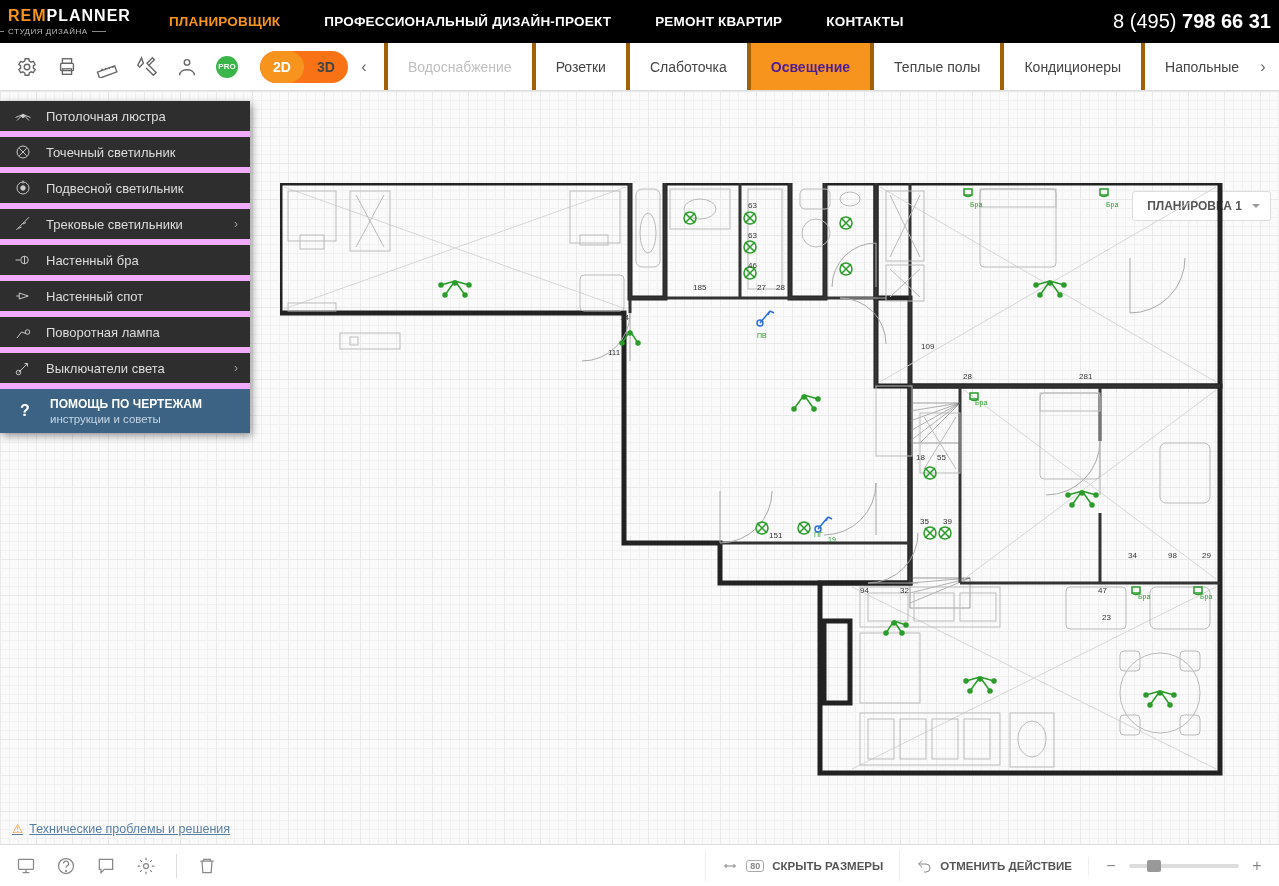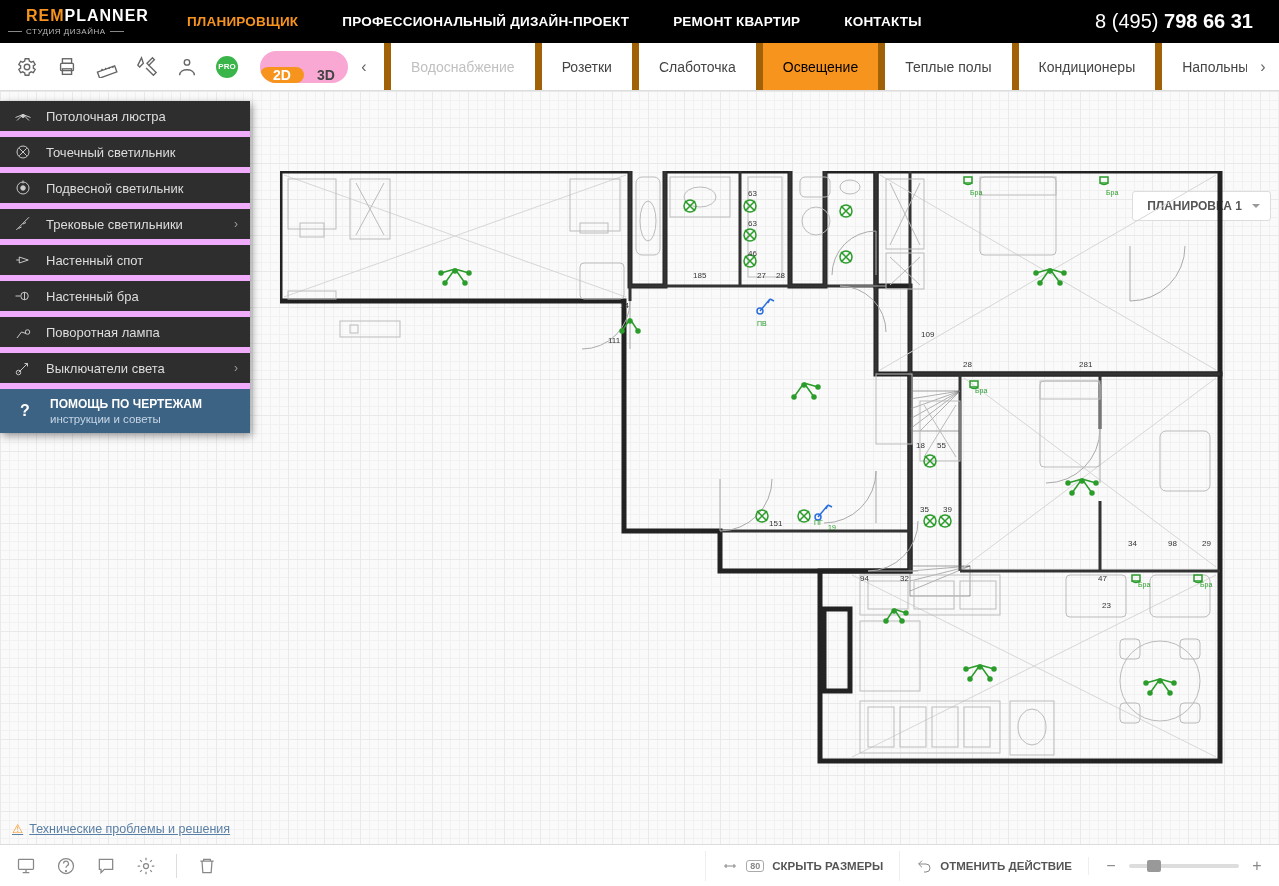--- a/index.html
+++ b/index.html
@@ -10,21 +10,21 @@
       overflow: hidden;
       background: #f4f4f4;
       position: relative;
     }
     
     .header {
       height: 43px;
       background: #000;
       display: flex;
       align-items: center;
-      padding: 0 26px;
+      padding: 0 8px;
       color: #fff;
       position: relative;
     }
     .logo { display:flex; flex-direction:column; align-items:flex-start; margin-right:38px; }
     .logo-top { font-size:16px; font-weight:900; letter-spacing:1px; line-height:1; }
     .logo-top .rem { color:#f7941d; }
     .logo-top .planner { color:#fff; }
     .logo-sub { font-size:8px; color:#bbb; letter-spacing:0.5px; margin-top:3px; position:relative; }
     .logo-sub::before, .logo-sub::after {
       content:''; position:absolute; top:50%; width:14px; height:1px; background:#888;
@@ -43,27 +43,27 @@
       background: #fff;
       border-bottom:1px solid #ddd;
       display:flex;
       align-items:center;
       position:relative;
     }
     .tool-icons { display:flex; gap:18px; padding:0 16px; align-items:center; }
     .ticon { width:22px; height:22px; display:flex; align-items:center; justify-content:center; cursor:pointer; color:#666; }
     .ticon svg { width:22px; height:22px; stroke:#666; fill:none; stroke-width:1.5; }
     .pro-badge { width:22px; height:22px; background:#3ab54a; border-radius:50%; color:#fff; font-size:8px; font-weight:800; display:flex; align-items:center; justify-content:center; cursor:pointer; }
-    .view-toggle { display:flex; background:#f9a8d4; border-radius:30px; height:32px; overflow:hidden; margin-left:6px;align-items:flex-end; }
+    .view-toggle { display:flex; background:#f97316; border-radius:30px; height:32px; overflow:hidden; margin-left:6px; }
     .vt-btn { width:44px; display:flex; align-items:center; justify-content:center; font-size:14px; font-weight:800; cursor:pointer; color:#444; }
     .vt-btn.active { background:#f7941d; color:#fff; border-radius:30px; }
     .tab-arrow { width:32px; display:flex; align-items:center; justify-content:center; cursor:pointer; color:#666; font-size:16px; }
     .tabs { display:flex; align-items:stretch; flex:1; margin-left:4px; height:100%; overflow:hidden; }
-    .tab { padding:0 20px; display:flex; align-items:center; font-size:14px; color:#444; border-left:7px solid #a16207; cursor:pointer; white-space:nowrap; }
-    .tab.active { background:#f7941d; color:#000000; font-weight:400; }
+    .tab { padding:0 20px; display:flex; align-items:center; font-size:14px; color:#444; border-left:4px solid #a16207; cursor:pointer; white-space:nowrap; }
+    .tab.active { background:#f7941d; color:#4c1d95; font-weight:700; }
     .tab.disabled { color:#c0c0c0; }
 
     
     .plan-select {
       position:absolute; right:8px; top:100px;
       background:#fff; border:1px solid #ddd; border-radius:3px;
       height:30px; padding:0 28px 0 14px; font-size:12px; font-weight:700; color:#555;
       display:flex; align-items:center; cursor:pointer;
     }
     .plan-select::after {
@@ -105,21 +105,21 @@
     
     .canvas {
       position:absolute; top:91px; left:0; right:0; bottom:42px;
       background:
         linear-gradient(#e9e9e9 1px, transparent 1px) 0 0 / 100% 36px,
         linear-gradient(90deg, #e9e9e9 1px, transparent 1px) 0 0 / 36px 100%,
         linear-gradient(#f1f1f1 1px, transparent 1px) 0 0 / 100% 9px,
         linear-gradient(90deg, #f1f1f1 1px, transparent 1px) 0 0 / 9px 100%,
         #fafafa;
     }
-    .floor { position:absolute; left:280px; top:80px; width:944px; height:610px; }
+    .floor { position:absolute; left:280px; top:92px; width:944px; height:610px; }
     .floor svg { width:100%; height:100%; }
     .floor .wall { fill:none; stroke:#222; stroke-width:5; }
     .floor .wall-thin { fill:none; stroke:#333; stroke-width:3; }
     .floor .furn { fill:none; stroke:#bbb; stroke-width:1; }
     .floor .diag { stroke:#d6d6d6; stroke-width:1; }
     .floor .light { stroke:#2a9c2a; stroke-width:1.5; fill:none; }
     .floor .lamp-fill { fill:#2a9c2a; }
     .floor .switch { stroke:#2a6fdd; stroke-width:1.5; fill:none; }
     .floor .dim-text { font-size:8px; fill:#333; font-family:Arial,sans-serif; }
     .floor .lab-text { font-size:7px; fill:#2a9c2a; font-family:Arial,sans-serif; }
@@ -565,35 +565,35 @@
         <svg viewBox="0 0 24 24">
           <path d="M3 20L20 3M6 18l4-2M12 12l4-2"></path>
         </svg>
       </span>
     <span>Трековые светильники</span>
     <span class="side-chevron">›</span>
   </div>
   <div class="side-item">
     <span class="side-icon">
         <svg viewBox="0 0 24 24">
-          <path d="M3 12h4"></path>
-          <path d="M7 8l12 4-12 4z"></path>
-        </svg>
-      </span>
-    <span>Настенный спот</span>
-  </div>
-  <div class="side-item">
-    <span class="side-icon">
-        <svg viewBox="0 0 24 24">
           <path d="M2 12h6"></path>
           <circle cx="14" cy="12" r="5"></circle>
           <path d="M14 7v10"></path>
         </svg>
       </span>
     <span>Настенный бра</span>
+  </div>
+  <div class="side-item">
+    <span class="side-icon">
+        <svg viewBox="0 0 24 24">
+          <path d="M3 12h4"></path>
+          <path d="M7 8l12 4-12 4z"></path>
+        </svg>
+      </span>
+    <span>Настенный спот</span>
   </div>
   <div class="side-item">
     <span class="side-icon">
         <svg viewBox="0 0 24 24">
           <path d="M4 20l6-8 6 2"></path>
           <circle cx="18" cy="12" r="3"></circle>
         </svg>
       </span>
     <span>Поворотная лампа</span>
   </div>

